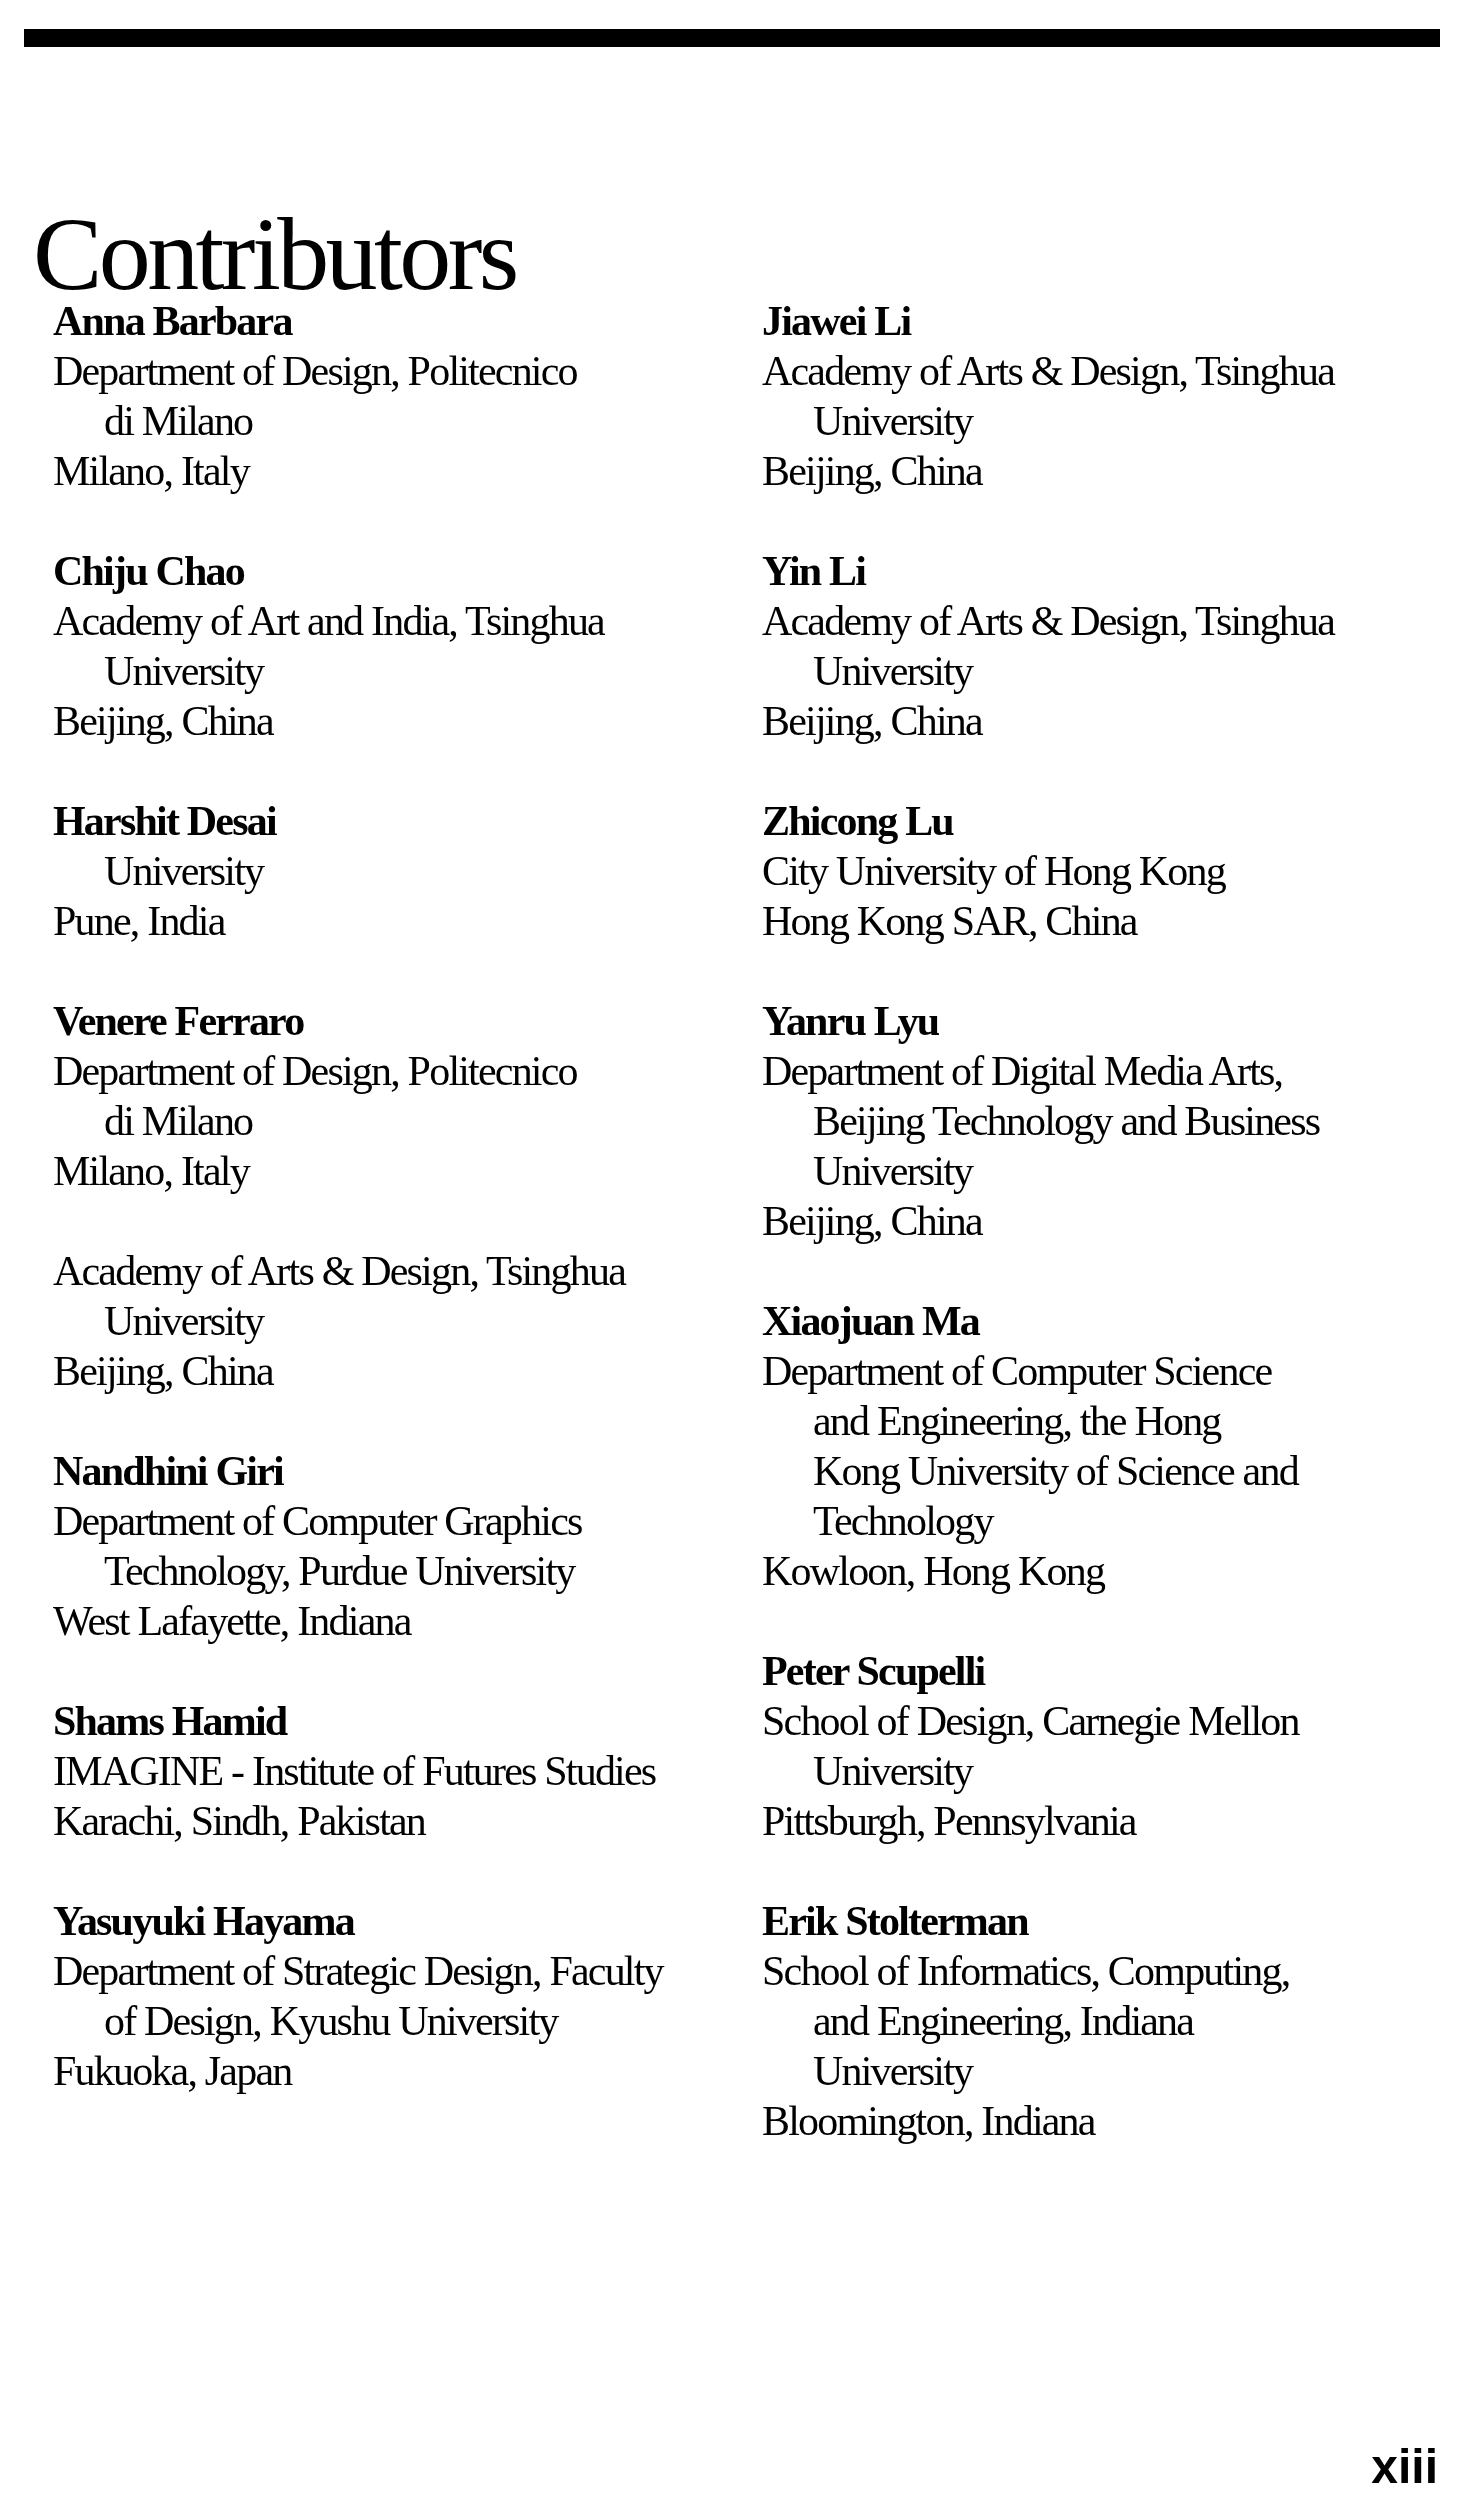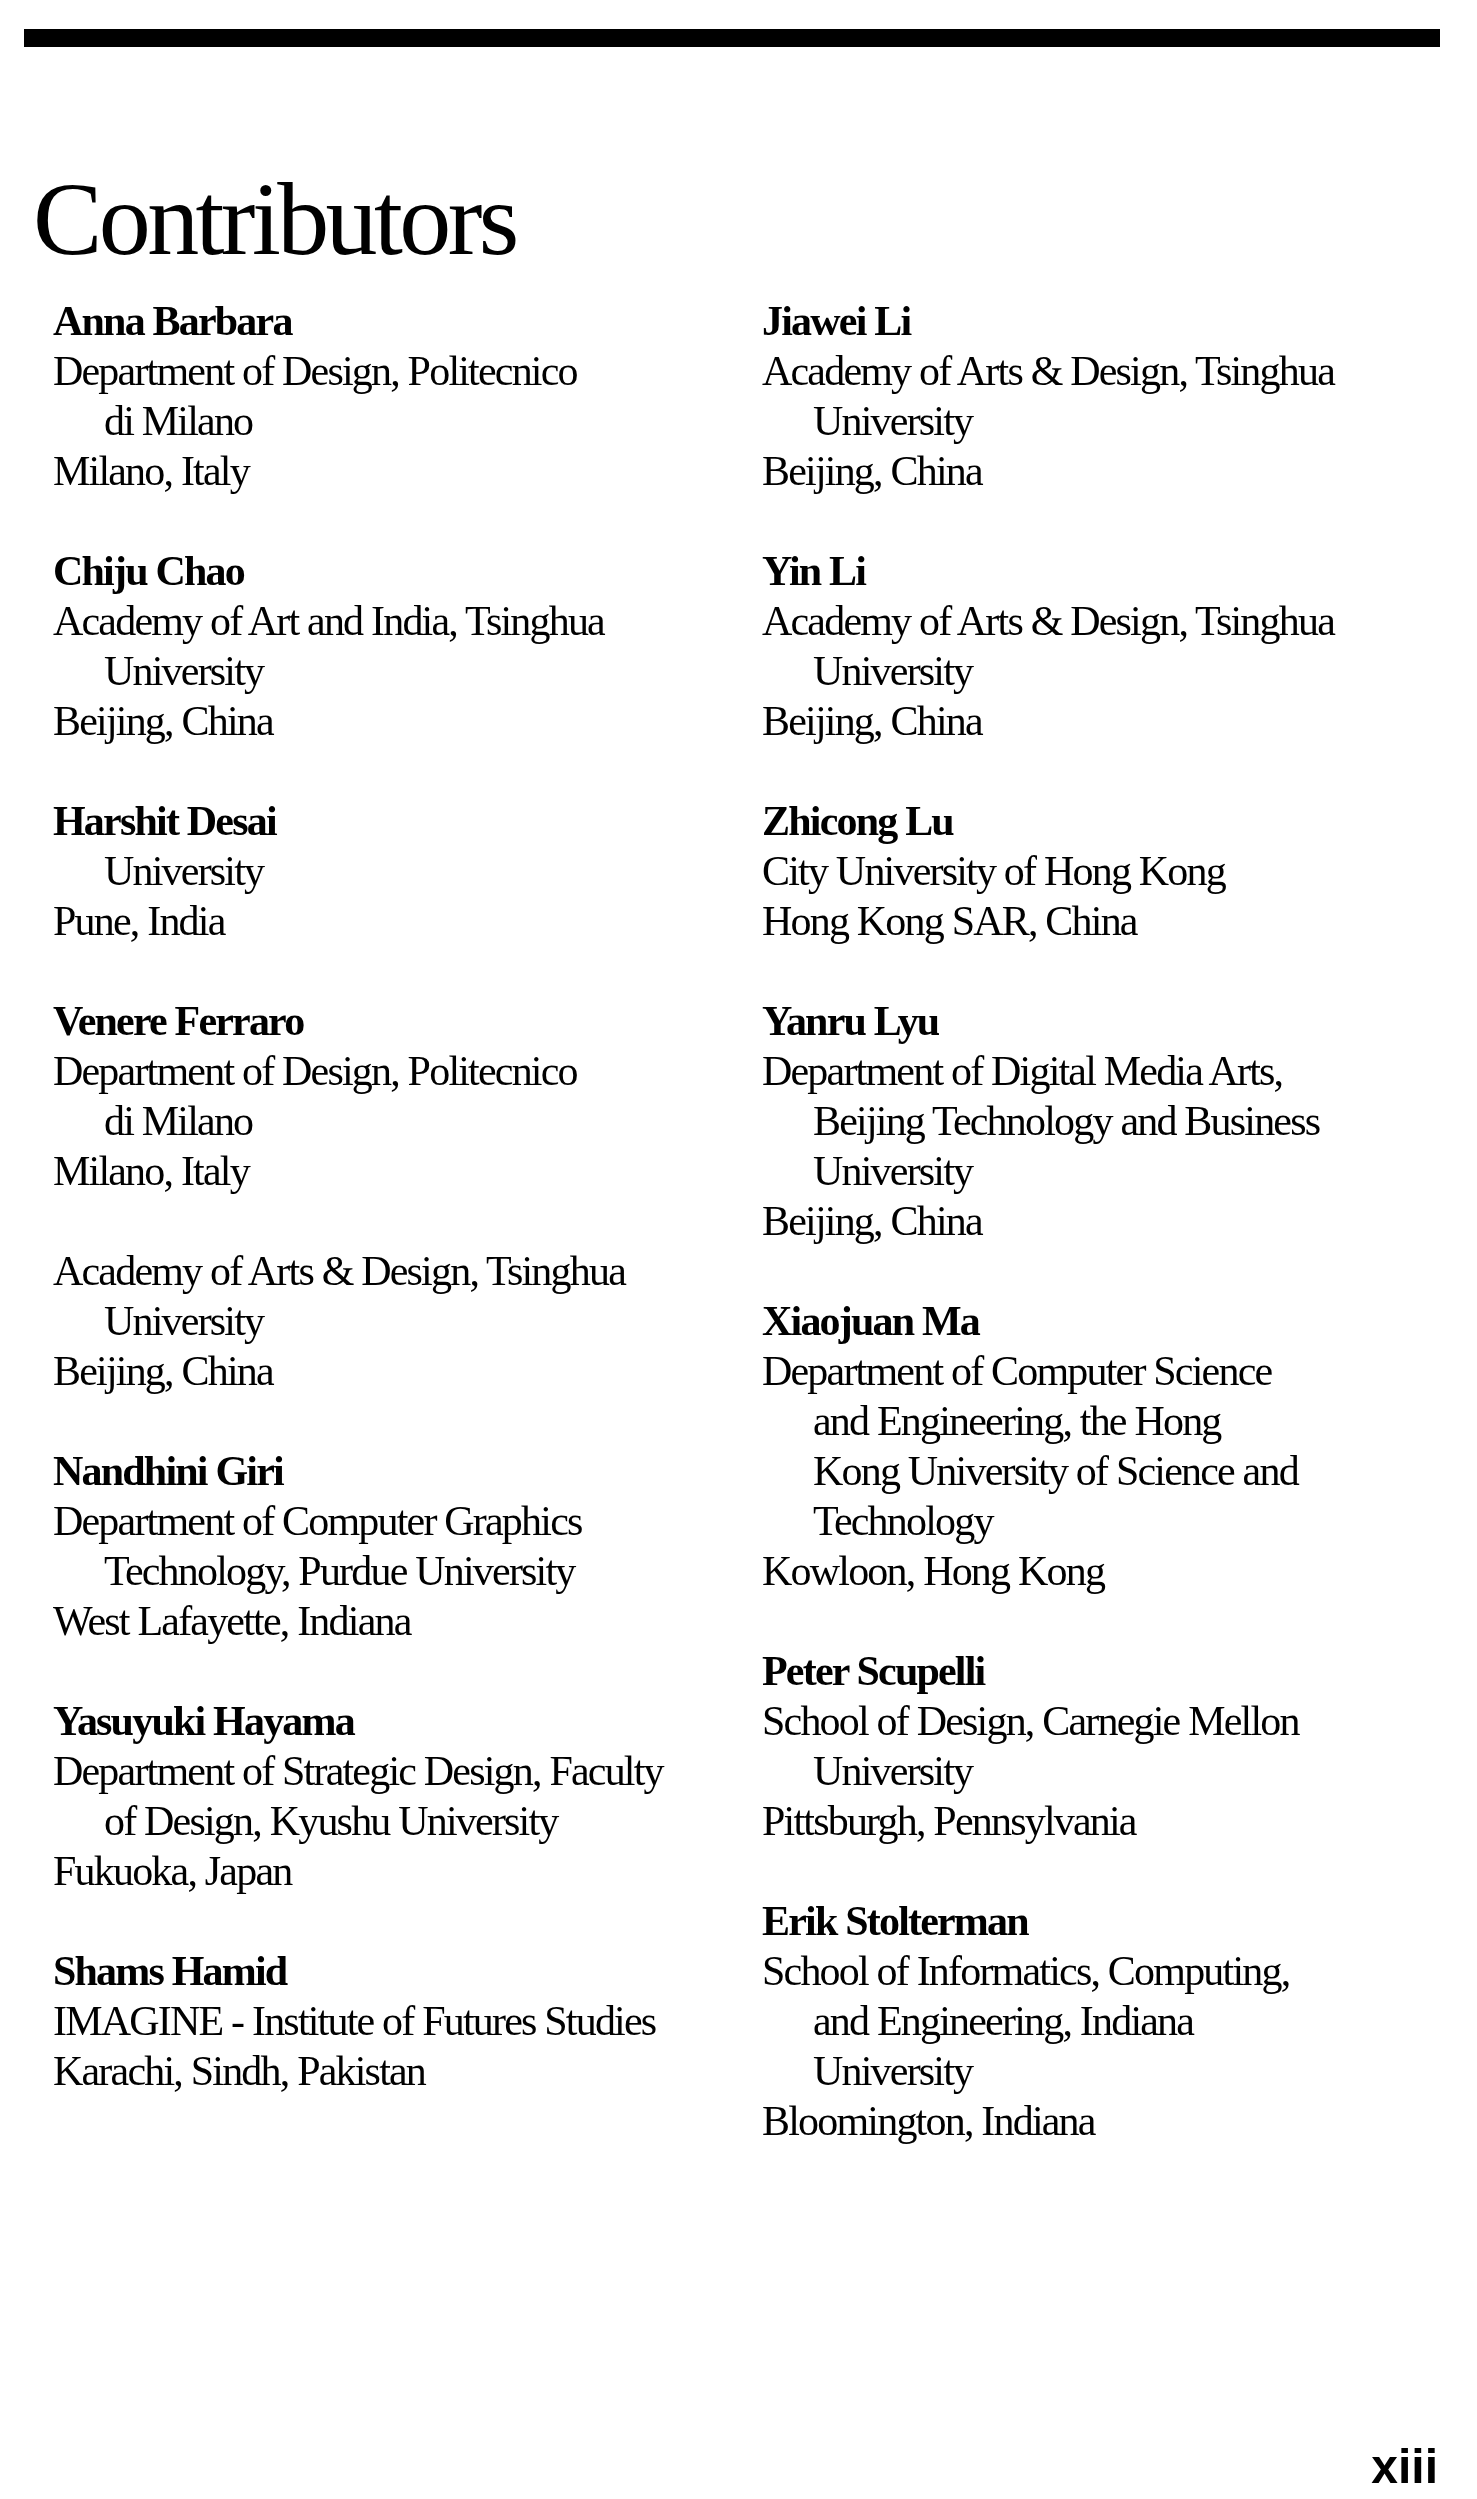--- a/index.html
+++ b/index.html
@@ -25,21 +25,20 @@
   }
   .page-title {
     position: absolute;
     left: 33px;
     top: 132px;
     font-size: 104px;
     line-height: 1;
     font-weight: 400;
     letter-spacing: -3.6px;
     white-space: nowrap;
-    margin-top: 35px;
   }
   .column {
     position: absolute;
     top: 296px;
     width: 717px;
   }
   .column.left  { left: 20px; margin-left: 33px; }
   .column.right { left: 762px; }
   .entry {
     margin-bottom: 50px;
@@ -104,29 +103,29 @@
       <div class="line indent">University</div>
       <div class="line">Beijing, China</div>
     </div>
     <div class="entry">
       <div class="line name">Nandhini Giri</div>
       <div class="line">Department of Computer Graphics</div>
       <div class="line indent">Technology, Purdue University</div>
       <div class="line">West Lafayette, Indiana</div>
     </div>
     <div class="entry">
+      <div class="line name">Shams Hamid</div>
+      <div class="line">IMAGINE - Institute of Futures Studies</div>
+      <div class="line">Karachi, Sindh, Pakistan</div>
+    </div>
+    <div class="entry">
       <div class="line name">Yasuyuki Hayama</div>
       <div class="line">Department of Strategic Design, Faculty</div>
       <div class="line indent">of Design, Kyushu University</div>
       <div class="line">Fukuoka, Japan</div>
-    </div>
-    <div class="entry">
-      <div class="line name">Shams Hamid</div>
-      <div class="line">IMAGINE - Institute of Futures Studies</div>
-      <div class="line">Karachi, Sindh, Pakistan</div>
     </div>
   </div>
 
 <div class="column right" id="col-right">
     <div class="entry">
       <div class="line name">Jiawei Li</div>
       <div class="line">Academy of Arts &amp; Design, Tsinghua</div>
       <div class="line indent">University</div>
       <div class="line">Beijing, China</div>
     </div>

